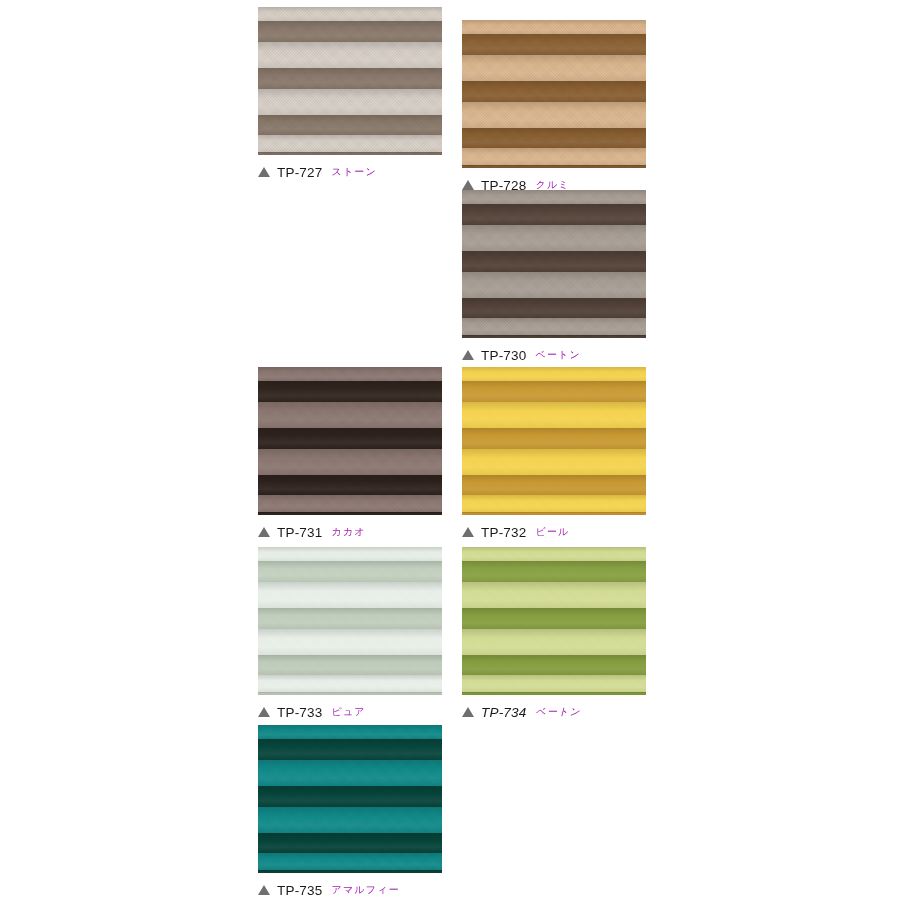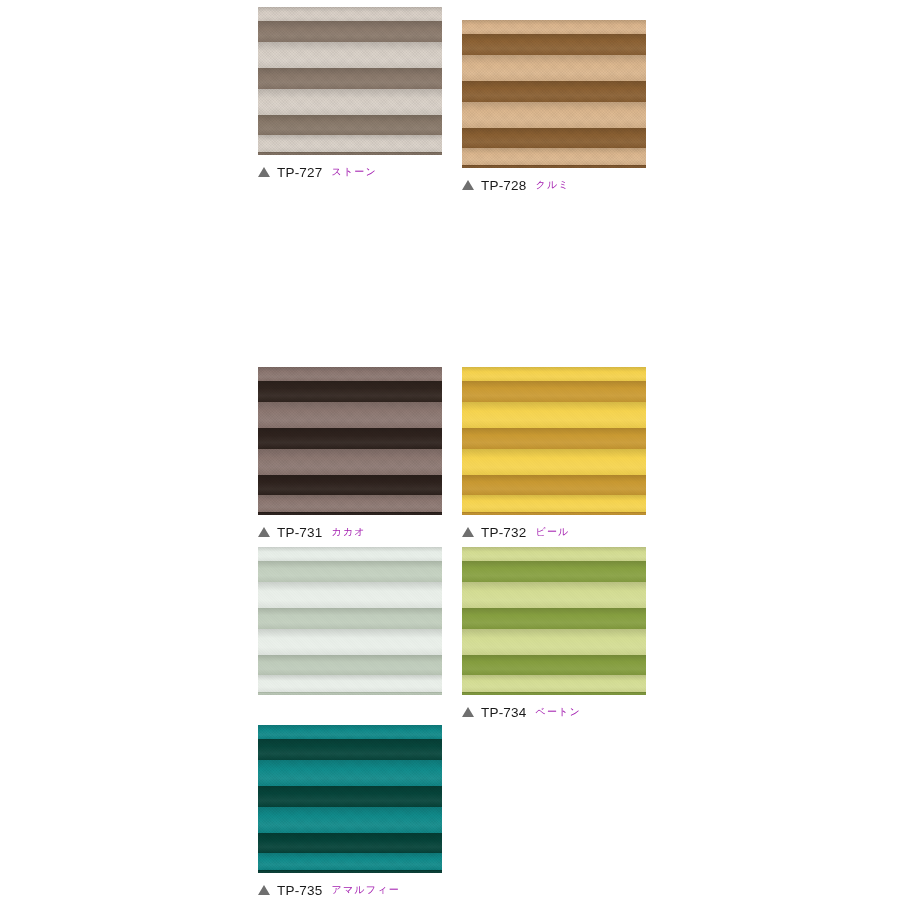--- a/index.html
+++ b/index.html
@@ -134,20 +134,41 @@
         </div>
         <div class="texture"></div>
       </div>
       <div class="caption">
         <span class="tri"></span>
         <span class="code">TP-728</span>
         <span class="gap"></span>
         <span class="name">クルミ</span>
       </div>
     </div>
+    <div class="swatch-cell" style="left: 462px; top: 190px;">
+      <div class="swatch">
+        <div class="bands">
+          <div class="band" style="top: 0px; height: 14px; background: linear-gradient(rgba(0, 0, 0, 0.13), rgba(0, 0, 0, 0) 35%, rgba(255, 255, 255, 0.06) 70%, rgba(0, 0, 0, 0.05)), rgb(169, 158, 149);"></div>
+          <div class="band" style="top: 14px; height: 21px; background: linear-gradient(rgba(0, 0, 0, 0.13), rgba(0, 0, 0, 0) 35%, rgba(255, 255, 255, 0.06) 70%, rgba(0, 0, 0, 0.05)), rgb(86, 69, 59);"></div>
+          <div class="band" style="top: 35px; height: 26px; background: linear-gradient(rgba(0, 0, 0, 0.13), rgba(0, 0, 0, 0) 35%, rgba(255, 255, 255, 0.06) 70%, rgba(0, 0, 0, 0.05)), rgb(170, 160, 150);"></div>
+          <div class="band" style="top: 61px; height: 21px; background: linear-gradient(rgba(0, 0, 0, 0.13), rgba(0, 0, 0, 0) 35%, rgba(255, 255, 255, 0.06) 70%, rgba(0, 0, 0, 0.05)), rgb(84, 67, 57);"></div>
+          <div class="band" style="top: 82px; height: 26px; background: linear-gradient(rgba(0, 0, 0, 0.13), rgba(0, 0, 0, 0) 35%, rgba(255, 255, 255, 0.06) 70%, rgba(0, 0, 0, 0.05)), rgb(170, 160, 150);"></div>
+          <div class="band" style="top: 108px; height: 20px; background: linear-gradient(rgba(0, 0, 0, 0.13), rgba(0, 0, 0, 0) 35%, rgba(255, 255, 255, 0.06) 70%, rgba(0, 0, 0, 0.05)), rgb(83, 66, 56);"></div>
+          <div class="band" style="top: 128px; height: 17px; background: linear-gradient(rgba(0, 0, 0, 0.13), rgba(0, 0, 0, 0) 35%, rgba(255, 255, 255, 0.06) 70%, rgba(0, 0, 0, 0.05)), rgb(170, 160, 150);"></div>
+          <div class="band" style="top: 145px; height: 3px; background: linear-gradient(rgba(0, 0, 0, 0.13), rgba(0, 0, 0, 0) 35%, rgba(255, 255, 255, 0.06) 70%, rgba(0, 0, 0, 0.05)), rgb(74, 58, 49);"></div>
+        </div>
+        <div class="texture"></div>
+      </div>
+      <div class="caption">
+        <span class="tri"></span>
+        <span class="code">TP-730</span>
+        <span class="gap"></span>
+        <span class="name">ベートン</span>
+      </div>
+    </div>
     <div class="swatch-cell" style="left: 258px; top: 367px;">
       <div class="swatch">
         <div class="bands">
           <div class="band" style="top: 0px; height: 14px; background: linear-gradient(rgba(0, 0, 0, 0.13), rgba(0, 0, 0, 0) 35%, rgba(255, 255, 255, 0.06) 70%, rgba(0, 0, 0, 0.05)), rgb(141, 120, 114);"></div>
           <div class="band" style="top: 14px; height: 21px; background: linear-gradient(rgba(0, 0, 0, 0.13), rgba(0, 0, 0, 0) 35%, rgba(255, 255, 255, 0.06) 70%, rgba(0, 0, 0, 0.05)), rgb(49, 37, 31);"></div>
           <div class="band" style="top: 35px; height: 26px; background: linear-gradient(rgba(0, 0, 0, 0.13), rgba(0, 0, 0, 0) 35%, rgba(255, 255, 255, 0.06) 70%, rgba(0, 0, 0, 0.05)), rgb(142, 121, 115);"></div>
           <div class="band" style="top: 61px; height: 21px; background: linear-gradient(rgba(0, 0, 0, 0.13), rgba(0, 0, 0, 0) 35%, rgba(255, 255, 255, 0.06) 70%, rgba(0, 0, 0, 0.05)), rgb(47, 35, 30);"></div>
           <div class="band" style="top: 82px; height: 26px; background: linear-gradient(rgba(0, 0, 0, 0.13), rgba(0, 0, 0, 0) 35%, rgba(255, 255, 255, 0.06) 70%, rgba(0, 0, 0, 0.05)), rgb(142, 121, 115);"></div>
           <div class="band" style="top: 108px; height: 20px; background: linear-gradient(rgba(0, 0, 0, 0.13), rgba(0, 0, 0, 0) 35%, rgba(255, 255, 255, 0.06) 70%, rgba(0, 0, 0, 0.05)), rgb(46, 34, 29);"></div>
           <div class="band" style="top: 128px; height: 17px; background: linear-gradient(rgba(0, 0, 0, 0.13), rgba(0, 0, 0, 0) 35%, rgba(255, 255, 255, 0.06) 70%, rgba(0, 0, 0, 0.05)), rgb(142, 121, 115);"></div>
@@ -190,22 +211,28 @@
           <div class="band" style="top: 14px; height: 21px; background: linear-gradient(rgba(0, 0, 0, 0.13), rgba(0, 0, 0, 0) 35%, rgba(255, 255, 255, 0.06) 70%, rgba(0, 0, 0, 0.05)), rgb(195, 208, 191);"></div>
           <div class="band" style="top: 35px; height: 26px; background: linear-gradient(rgba(0, 0, 0, 0.13), rgba(0, 0, 0, 0) 35%, rgba(255, 255, 255, 0.06) 70%, rgba(0, 0, 0, 0.05)), rgb(233, 239, 233);"></div>
           <div class="band" style="top: 61px; height: 21px; background: linear-gradient(rgba(0, 0, 0, 0.13), rgba(0, 0, 0, 0) 35%, rgba(255, 255, 255, 0.06) 70%, rgba(0, 0, 0, 0.05)), rgb(193, 206, 189);"></div>
           <div class="band" style="top: 82px; height: 26px; background: linear-gradient(rgba(0, 0, 0, 0.13), rgba(0, 0, 0, 0) 35%, rgba(255, 255, 255, 0.06) 70%, rgba(0, 0, 0, 0.05)), rgb(233, 239, 233);"></div>
           <div class="band" style="top: 108px; height: 20px; background: linear-gradient(rgba(0, 0, 0, 0.13), rgba(0, 0, 0, 0) 35%, rgba(255, 255, 255, 0.06) 70%, rgba(0, 0, 0, 0.05)), rgb(191, 204, 187);"></div>
           <div class="band" style="top: 128px; height: 17px; background: linear-gradient(rgba(0, 0, 0, 0.13), rgba(0, 0, 0, 0) 35%, rgba(255, 255, 255, 0.06) 70%, rgba(0, 0, 0, 0.05)), rgb(233, 239, 233);"></div>
           <div class="band" style="top: 145px; height: 3px; background: linear-gradient(rgba(0, 0, 0, 0.13), rgba(0, 0, 0, 0) 35%, rgba(255, 255, 255, 0.06) 70%, rgba(0, 0, 0, 0.05)), rgb(182, 196, 178);"></div>
         </div>
         <div class="texture soft"></div>
       </div>
-    </div>
-    <div class="swatch-cell" style="left: 462px; top: 547px;">
+      <div class="caption">
+        <span class="tri"></span>
+        <span class="code">TP-733</span>
+        <span class="gap"></span>
+        <span class="name">ピュア</span>
+      </div>
+    </div>
+    <div class="swatch-cell" style="left: 462px; top: 547px; font-style: italic;">
       <div class="swatch">
         <div class="bands">
           <div class="band" style="top: 0px; height: 14px; background: linear-gradient(rgba(0, 0, 0, 0.13), rgba(0, 0, 0, 0) 35%, rgba(255, 255, 255, 0.06) 70%, rgba(0, 0, 0, 0.05)), rgb(211, 220, 146);"></div>
           <div class="band" style="top: 14px; height: 21px; background: linear-gradient(rgba(0, 0, 0, 0.13), rgba(0, 0, 0, 0) 35%, rgba(255, 255, 255, 0.06) 70%, rgba(0, 0, 0, 0.05)), rgb(136, 161, 66);"></div>
           <div class="band" style="top: 35px; height: 26px; background: linear-gradient(rgba(0, 0, 0, 0.13), rgba(0, 0, 0, 0) 35%, rgba(255, 255, 255, 0.06) 70%, rgba(0, 0, 0, 0.05)), rgb(212, 221, 148);"></div>
           <div class="band" style="top: 61px; height: 21px; background: linear-gradient(rgba(0, 0, 0, 0.13), rgba(0, 0, 0, 0) 35%, rgba(255, 255, 255, 0.06) 70%, rgba(0, 0, 0, 0.05)), rgb(134, 159, 64);"></div>
           <div class="band" style="top: 82px; height: 26px; background: linear-gradient(rgba(0, 0, 0, 0.13), rgba(0, 0, 0, 0) 35%, rgba(255, 255, 255, 0.06) 70%, rgba(0, 0, 0, 0.05)), rgb(212, 221, 148);"></div>
           <div class="band" style="top: 108px; height: 20px; background: linear-gradient(rgba(0, 0, 0, 0.13), rgba(0, 0, 0, 0) 35%, rgba(255, 255, 255, 0.06) 70%, rgba(0, 0, 0, 0.05)), rgb(133, 158, 63);"></div>
           <div class="band" style="top: 128px; height: 17px; background: linear-gradient(rgba(0, 0, 0, 0.13), rgba(0, 0, 0, 0) 35%, rgba(255, 255, 255, 0.06) 70%, rgba(0, 0, 0, 0.05)), rgb(212, 221, 148);"></div>
           <div class="band" style="top: 145px; height: 3px; background: linear-gradient(rgba(0, 0, 0, 0.13), rgba(0, 0, 0, 0) 35%, rgba(255, 255, 255, 0.06) 70%, rgba(0, 0, 0, 0.05)), rgb(123, 148, 57);"></div>

